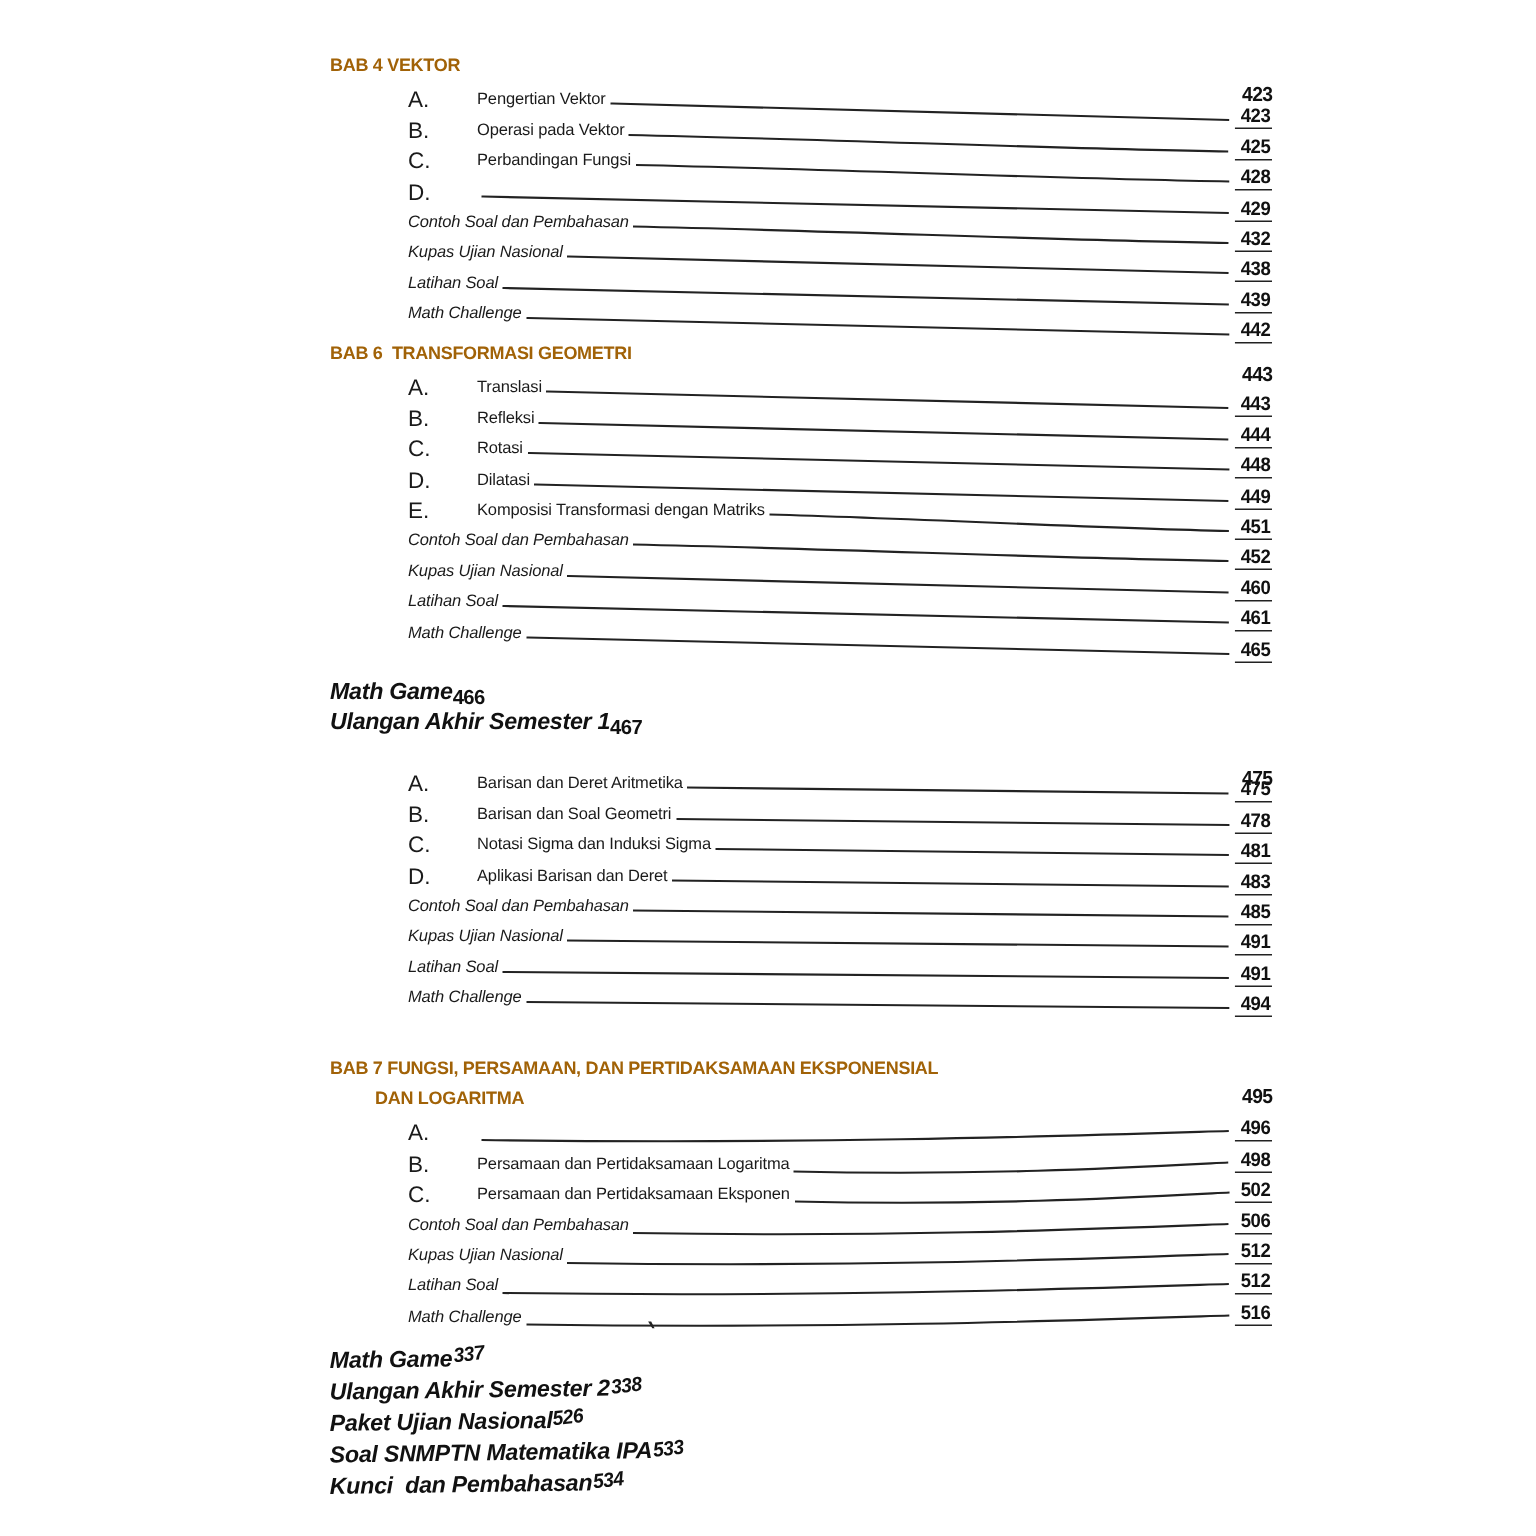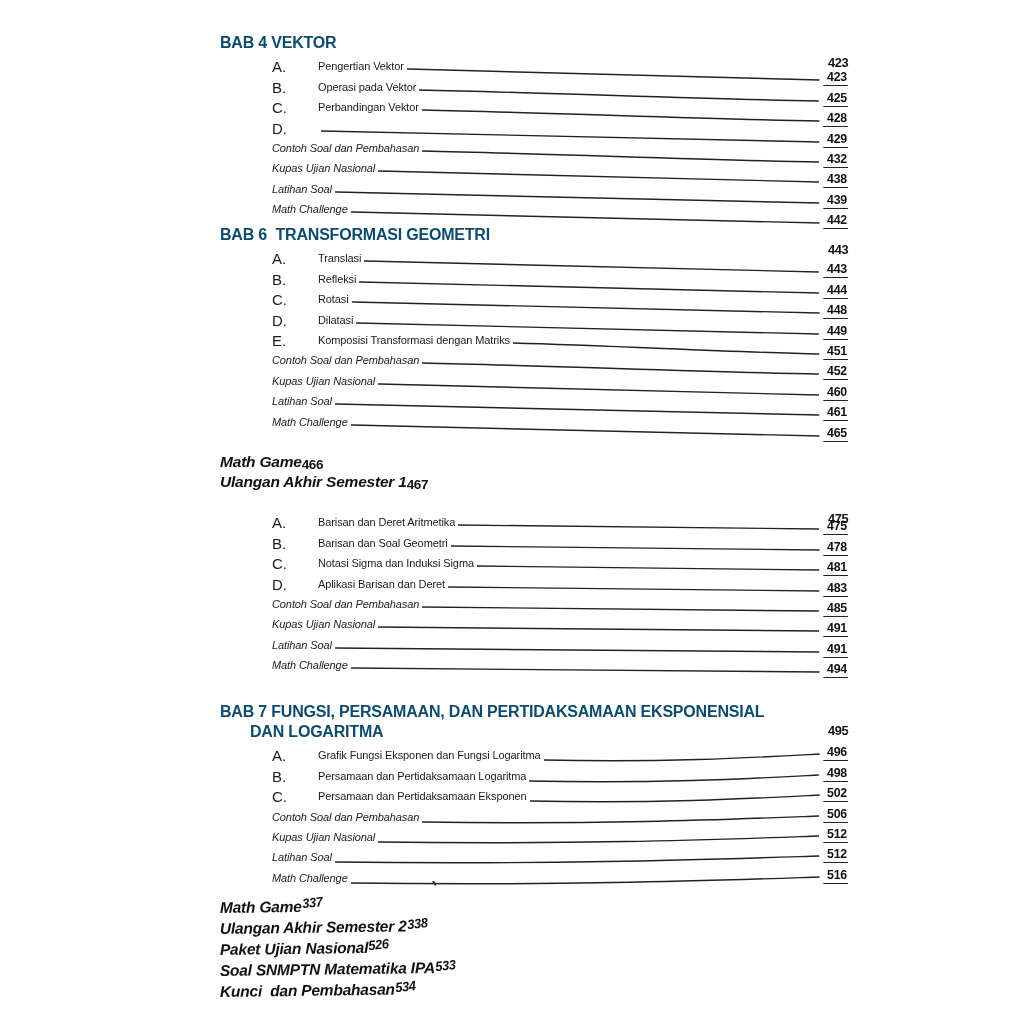--- a/index.html
+++ b/index.html
@@ -6,22 +6,22 @@
   body{
     width:1024px;height:1024px;background:#ffffff;overflow:hidden;
     font-family:"Liberation Sans", sans-serif;color:#1a1a1a;
     -webkit-font-smoothing:antialiased;
   }
   #toc-root{position:relative;width:1024px;height:1024px;}
 
   .section{position:absolute;left:220px;width:628px;}
 
   .sec-title{
-    font-weight:700;font-size:16px;line-height:20px;
-    white-space:pre;letter-spacing:-0.2px;color:#0c4a6e;
+    font-weight:700;font-size:12px;line-height:20px;
+    white-space:pre;letter-spacing:-0.2px;color:#a16207;
   }
   .bab7 .sec-title:nth-child(2){padding-left:30px;}
 
   .chapter-page{
     position:absolute;right:0;
     font-size:13.5px;font-weight:700;letter-spacing:-0.4px;
     transform:scaleX(0.95);transform-origin:right bottom;color:#111;
   }
 
   .rows{margin-left:52px;margin-top:3px;}
@@ -79,21 +79,21 @@
           <span class="label">Operasi pada Vektor</span>
           <span class="leader">
             <svg viewBox="0 0 100 30" preserveAspectRatio="none">
               <path d="M0,7 C35,10 70,16 100,18" fill="none" stroke="#222" stroke-width="1.4" vector-effect="non-scaling-stroke"></path>
             </svg>
           </span>
           <span class="page">425</span>
         </div>
         <div class="row">
           <span class="letter">C.</span>
-          <span class="label">Perbandingan Vektor</span>
+          <span class="label">Perbandingan Fungsi</span>
           <span class="leader">
             <svg viewBox="0 0 100 30" preserveAspectRatio="none">
               <path d="M0,7 C35,10 70,16 100,18" fill="none" stroke="#222" stroke-width="1.4" vector-effect="non-scaling-stroke"></path>
             </svg>
           </span>
           <span class="page">428</span>
         </div>
         <div class="row">
           <span class="letter">D.</span>
           <span class="leader">
@@ -324,21 +324,20 @@
         </div>
       </div>
     </div>
     <div class="section bab7 warp-up" style="top: 702px;">
       <div class="sec-title">BAB 7 FUNGSI, PERSAMAAN, DAN PERTIDAKSAMAAN EKSPONENSIAL</div>
       <div class="sec-title">DAN LOGARITMA</div>
       <span class="chapter-page" style="top: 21px;">495</span>
       <div class="rows">
         <div class="row">
           <span class="letter">A.</span>
-          <span class="label">Grafik Fungsi Eksponen dan Fungsi Logaritma</span>
           <span class="leader">
             <svg viewBox="0 0 100 30" preserveAspectRatio="none">
               <path d="M0,9 C45,12 80,6 100,3" fill="none" stroke="#222" stroke-width="1.4" vector-effect="non-scaling-stroke"></path>
             </svg>
           </span>
           <span class="page">496</span>
         </div>
         <div class="row">
           <span class="letter">B.</span>
           <span class="label">Persamaan dan Pertidaksamaan Logaritma</span>

